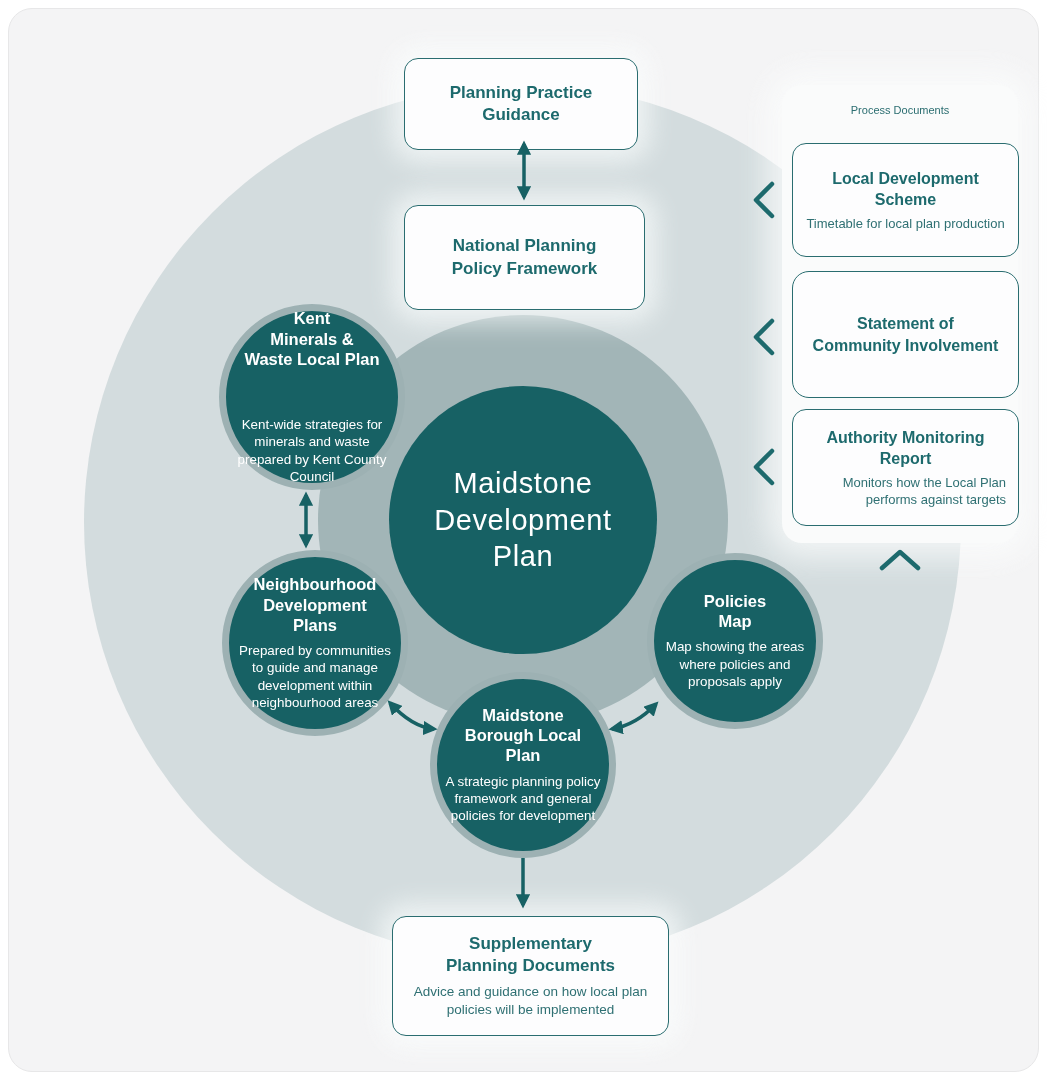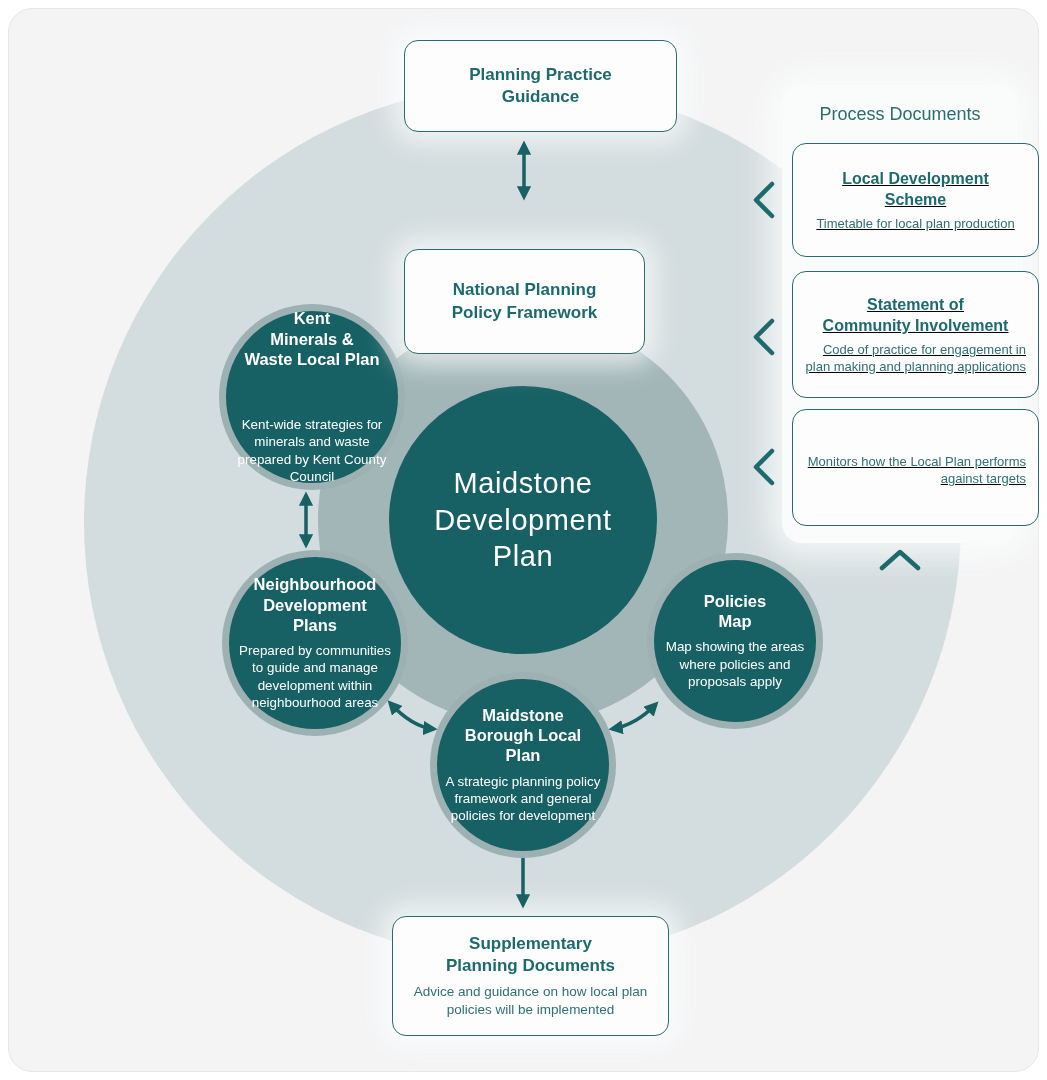--- a/index.html
+++ b/index.html
@@ -29,35 +29,35 @@
   .sat-policies { left:647px; top:553px; width:176px; height:176px; }
   .sat-mblp     { left:430px; top:672px; width:186px; height:186px; }
 
   
   .box { position:absolute; background:#fdfdfe; border:1.5px solid #2a6d70; border-radius:14px;
          display:flex; flex-direction:column; align-items:center; justify-content:center;
          text-align:center; padding:8px 12px; }
   .box .t { color:#1d6a6d; font-weight:bold; font-size:17px; line-height:1.32; white-space:pre-line; }
   .box .b { color:#2f7073; font-size:13.5px; line-height:1.33; margin-top:6px; }
   .glow { box-shadow: 0 0 26px 12px rgba(251,253,253,0.7); }
-  .box-ppg  { left:404px; top:40px;  width:273px; height:92px; }
-  .box-nppf { left:404px; top:205px; width:241px; height:105px;margin-top:44px; }
+  .box-ppg  { left:404px; top:58px;  width:234px; height:92px; }
+  .box-nppf { left:404px; top:205px; width:241px; height:105px; }
   .box-spd  { left:392px; top:916px; width:277px; height:120px; }
 
   
   .panel { position:absolute; left:782px; top:85px; width:236px; height:458px;
            background:#fafbfb; border-radius:20px;
            box-shadow: 0 0 30px 16px rgba(251,252,252,0.75); }
   .panel-title { position:absolute; left:0; top:19px; width:100%; text-align:center;
-                 color:#2a6d70; font-size:18px; }
-  .pbox { position:absolute; left:10px; width:247px;text-decoration:underline; }
+                 color:#2a6d70; font-size:11px; }
+  .pbox { position:absolute; left:10px; width:227px; }
   .pbox .t { font-size:16px; }
   .pbox .b { font-size:13px; margin-top:5px;text-align:right; }
   .pbox-lds { top:58px;  height:114px; }
-  .pbox-sci { top:186px; height:127px; }
+  .pbox-sci { top:186px; height:127px;border-radius:17px; }
   .pbox-amr { top:324px; height:117px; }
 
   .overlay { position:absolute; left:0; top:0; width:1047px; height:1080px; pointer-events:none; }
   .chev { position:absolute; pointer-events:none; }
 </style>
 </head>
 <body>
 
 <div class="canvas">
   <div class="card"></div>
@@ -68,23 +68,24 @@
   <div class="panel">
     <div class="panel-title">Process Documents</div>
     <div class="box pbox pbox-lds">
       <div class="t">Local Development
 Scheme</div>
       <div class="b">Timetable for local plan production</div>
     </div>
     <div class="box pbox pbox-sci">
       <div class="t">Statement of
 Community Involvement</div>
-      <div class="b">Code of practice for engagement in plan making and planning applications</div>
     </div>
     <div class="box pbox pbox-amr">
+      <div class="t">Authority Monitoring
+Report</div>
       <div class="b">Monitors how the Local Plan performs against targets</div>
     </div>
   </div>
 
   <div class="center-circle">Maidstone
 Development
 Plan</div>
 
   <div class="sat sat-kent">
     <div class="t">Kent

